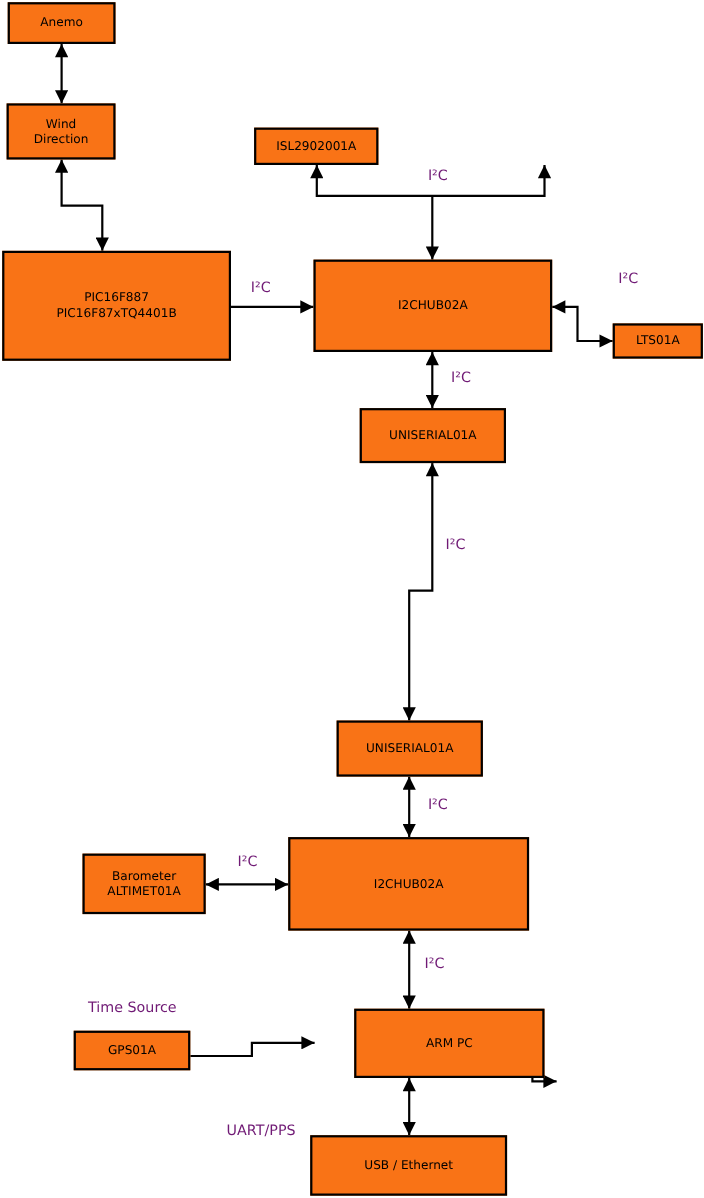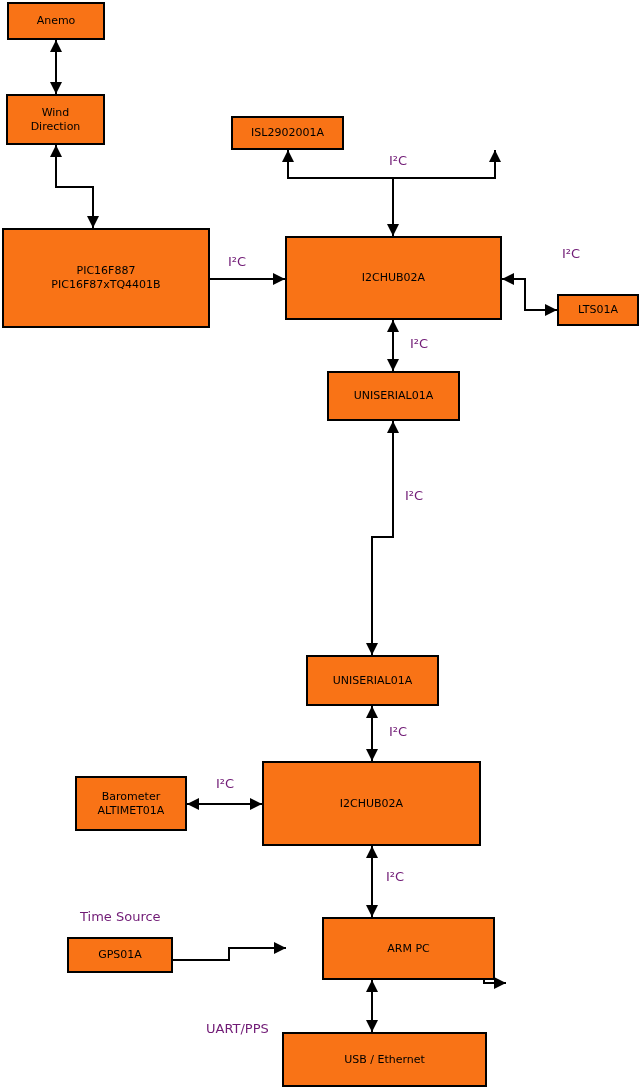--- a/index.html
+++ b/index.html
@@ -50,21 +50,21 @@
   #n-sht         { left: 441px; top: 116px;  width: 110px; height: 34px; }
   #n-hub1        { left: 285px; top: 236px;  width: 217px; height: 84px; }
   #n-lts         { left: 557px; top: 294px;  width: 82px;  height: 32px; }
   #n-uni1        { left: 327px; top: 371px;  width: 133px; height: 50px; }
   #n-uni2        { left: 306px; top: 655px;  width: 133px; height: 51px; }
   #n-hub2        { left: 262px; top: 761px;  width: 219px; height: 85px; }
   #n-baro        { left: 75px;  top: 776px;  width: 112px; height: 55px; }
   #n-gps         { left: 67px;  top: 937px;  width: 106px; height: 36px; }
   #n-arm         { left: 286px; top: 917px;  width: 173px; height: 63px; margin-left: 36px; }
   #n-sd          { left: 506px; top: 959px;  width: 108px; height: 49px; }
-  #n-usb         { left: 282px; top: 1032px; width: 205px; height: 55px; }
+  #n-usb         { left: 282px; top: 1032px; width: 179px; height: 55px; }
   
   #lbl-i2c-pic-hub   { left: 228px; top: 254px; }
   #lbl-i2c-top       { left: 389px; top: 153px; }
   #lbl-i2c-lts       { left: 562px; top: 246px; }
   #lbl-i2c-hub1-uni1 { left: 410px; top: 336px; }
   #lbl-i2c-uni-uni   { left: 405px; top: 488px; }
   #lbl-i2c-uni2-hub2 { left: 389px; top: 724px; }
   #lbl-i2c-baro      { left: 216px; top: 776px; }
   #lbl-i2c-hub2-arm  { left: 386px; top: 869px; }
   #lbl-uart-pps      { left: 191px; top: 1021px; margin-left: 15px; }

